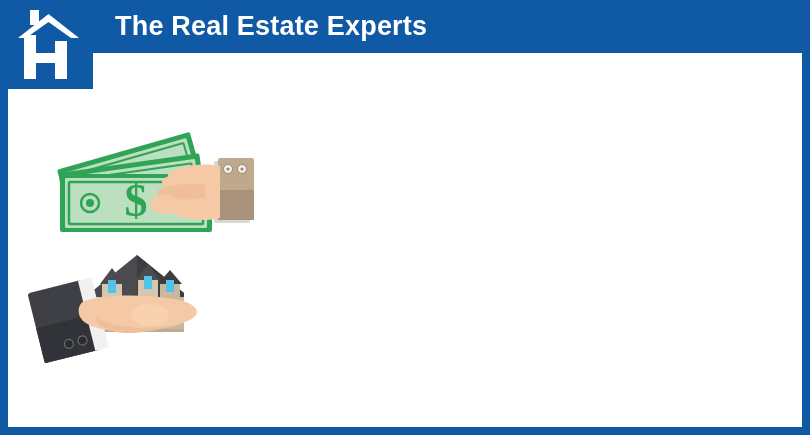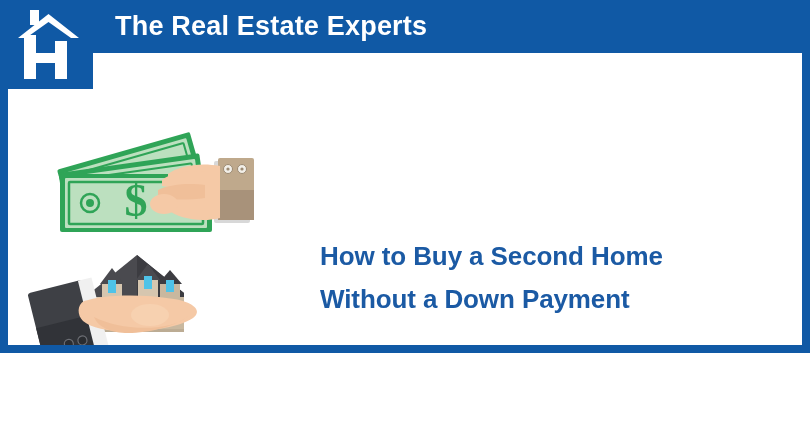--- a/index.html
+++ b/index.html
@@ -7,21 +7,21 @@
     padding: 0;
     background: #ffffff;
   }
   body {
     font-family: "Liberation Sans", sans-serif;
   }
 
   .canvas {
     position: relative;
     width: 810px;
-    height: 353px;
+    height: 435px;
     background: #ffffff;
     overflow: hidden;
     box-sizing: border-box;
   }
 
   
   .border-left {
     position: absolute;
     left: 0; top: 0;
     width: 8px; height: 435px;
@@ -221,22 +221,18 @@
         <path d="M56 58 C74 52, 110 50, 146 56 C164 59, 172 66, 168 72
                  C162 80, 140 86, 112 88 C88 90, 64 86, 55 78
                  C49 72, 49 62, 56 58 Z" fill="#F5C9A6"></path>
         <path d="M66 74 C86 84, 116 88, 142 82 C150 80, 156 77, 160 73
                  C150 82, 126 89, 104 90 C86 91, 70 85, 66 74 Z" fill="#F0BF99"></path>
         <ellipse cx="122" cy="72" rx="19" ry="11" fill="#F7D1B0"></ellipse>
       </g>
     </svg>
   </div>
 
-  <div class="main-title">
-    <span class="tline">How to Buy a Second Home</span>
-    <span class="tline">Without a Down Payment</span>
-  </div>
 
   <div class="border-left"></div>
   <div class="border-right"></div>
   <div class="border-bottom"></div>
 
 </div>
 
 </body></html>

